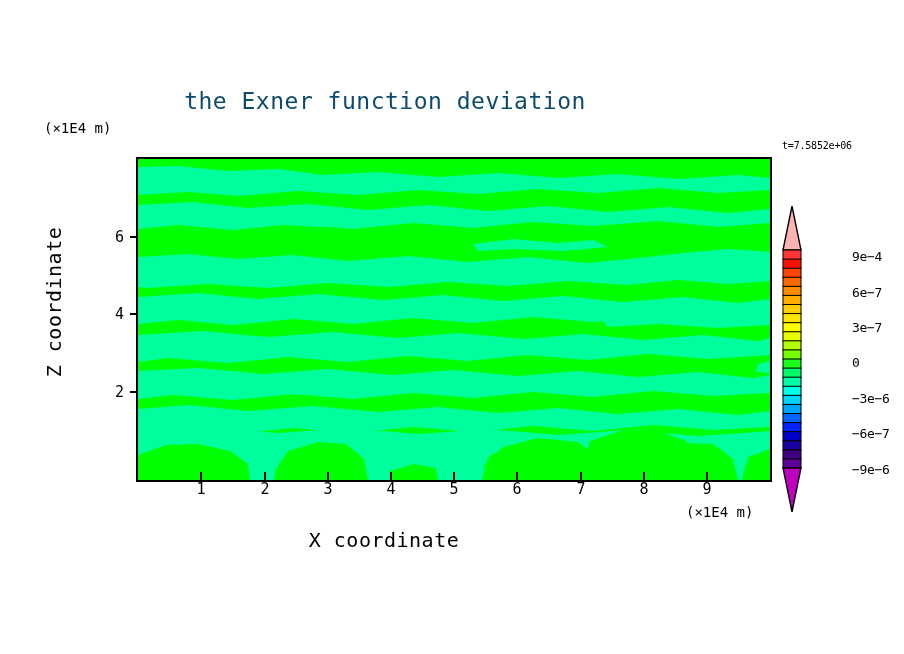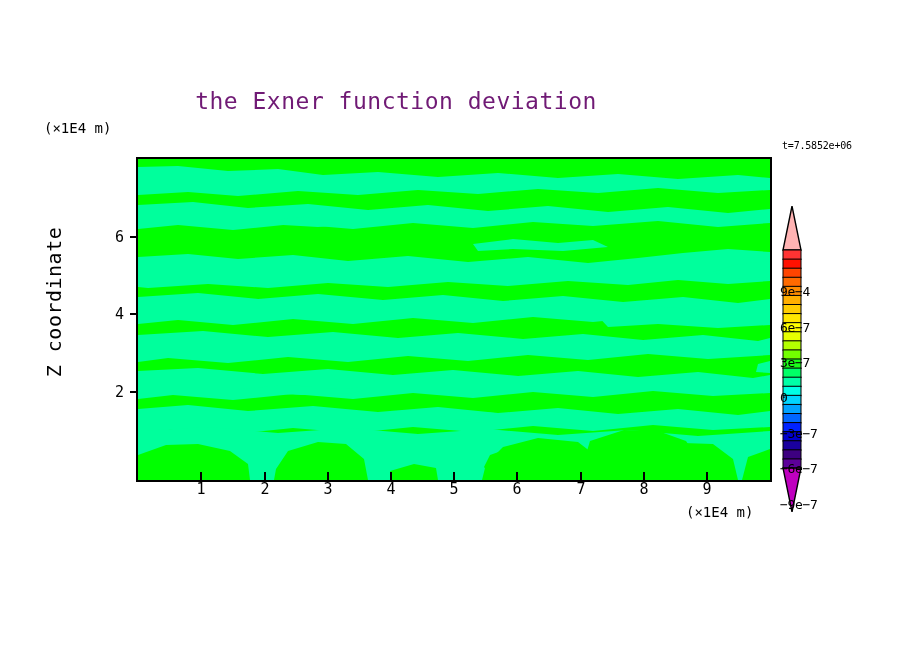--- a/index.html
+++ b/index.html
@@ -3,22 +3,22 @@
 <meta charset="utf-8">
 <style>
   html,body{margin:0;padding:0;background:#ffffff;}
   body{width:904px;height:654px;position:relative;overflow:hidden;
        font-family:"DejaVu Sans Mono","Liberation Mono",monospace;color:#000;}
 
   .fig{position:absolute;left:0;top:0;width:904px;height:654px;}
 
   
   #plot-title{
-    position:absolute;left:12px;top:88px;width:768px;text-align:center;
-    font-size:23px;letter-spacing:.5px;color:#701a75;white-space:nowrap;
+    position:absolute;left:1px;top:88px;width:768px;text-align:center;
+    font-size:23px;letter-spacing:.5px;color:#0c4a6e;white-space:nowrap;
   }
 
   
   #yunit{position:absolute;left:44px;top:120px;font-size:14px;letter-spacing:0px;}
   #xunit{position:absolute;left:686px;top:504px;font-size:14px;}
 
   
   #timestamp{position:absolute;left:782px;top:140px;font-size:10px;letter-spacing:-.2px;}
 
   
@@ -45,21 +45,21 @@
   }
   #yaxis-title{
     position:absolute;left:-36px;top:290px;width:180px;text-align:center;
     font-size:20px;letter-spacing:.5px;
     transform:rotate(-90deg);transform-origin:50% 50%;
   }
 
   
   #colorbar{position:absolute;left:779px;top:206px;width:26px;height:306px;}
   #cb-svg{display:block;}
-  .cb-lab{position:absolute;left:780px;font-size:13px;white-space:nowrap;letter-spacing:-.3px;margin-top:35px;}
+  .cb-lab{position:absolute;left:852px;font-size:13px;white-space:nowrap;letter-spacing:-.3px;}
 </style>
 </head>
 <body>
 
 <div class="fig">
 
   <div id="plot-title">the Exner function deviation</div>
 
   <div id="yunit">(×1E4 m)</div>
 
@@ -138,20 +138,21 @@
   <div class="tlab tlab-x" style="left:442px;top:480px;">5</div>
   <div class="tlab tlab-x" style="left:505px;top:480px;">6</div>
   <div class="tlab tlab-x" style="left:569px;top:480px;">7</div>
   <div class="tlab tlab-x" style="left:632px;top:480px;">8</div>
   <div class="tlab tlab-x" style="left:695px;top:480px;">9</div>
 
   <div class="tlab tlab-y" style="left:100px;top:228px;">6</div>
   <div class="tlab tlab-y" style="left:100px;top:305px;">4</div>
   <div class="tlab tlab-y" style="left:100px;top:383px;">2</div>
 
+  <div id="xaxis-title">X coordinate</div>
   <div id="yaxis-title">Z coordinate</div>
 
   <div id="xunit">(×1E4 m)</div>
 
   <div id="colorbar">
     <svg id="cb-svg" width="26" height="306" viewBox="0 0 26 306">
       <g id="cb-bands">
           <path d="M13,0 L22,44 L4,44 Z" fill="#ffb3b3" stroke="#000" stroke-width="1.4"></path>
           <rect x="4" y="44" width="18" height="9.483333333333334" fill="#ff3333" stroke="#000" stroke-width="1"></rect>
           <rect x="4" y="53.083333333333336" width="18" height="9.483333333333334" fill="#ff1100" stroke="#000" stroke-width="1"></rect>
@@ -179,17 +180,17 @@
           <rect x="4" y="252.91666666666669" width="18" height="9.483333333333334" fill="#5c0099" stroke="#000" stroke-width="1"></rect>
           <path d="M4,262 L22,262 L13,306 Z" fill="#bf00bf" stroke="#000" stroke-width="1.4"></path>
         </g>
     </svg>
   </div>
 
   <div class="cb-lab" style="top:249px;">9e−4</div>
   <div class="cb-lab" style="top:285px;">6e−7</div>
   <div class="cb-lab" style="top:320px;">3e−7</div>
   <div class="cb-lab" style="top:355px;">0</div>
-  <div class="cb-lab" style="top:391px;">−3e−7</div>
+  <div class="cb-lab" style="top:391px;">−3e−6</div>
   <div class="cb-lab" style="top:426px;">−6e−7</div>
-  <div class="cb-lab" style="top:462px;">−9e−7</div>
+  <div class="cb-lab" style="top:462px;">−9e−6</div>
 
 </div>
 
 </body></html>

